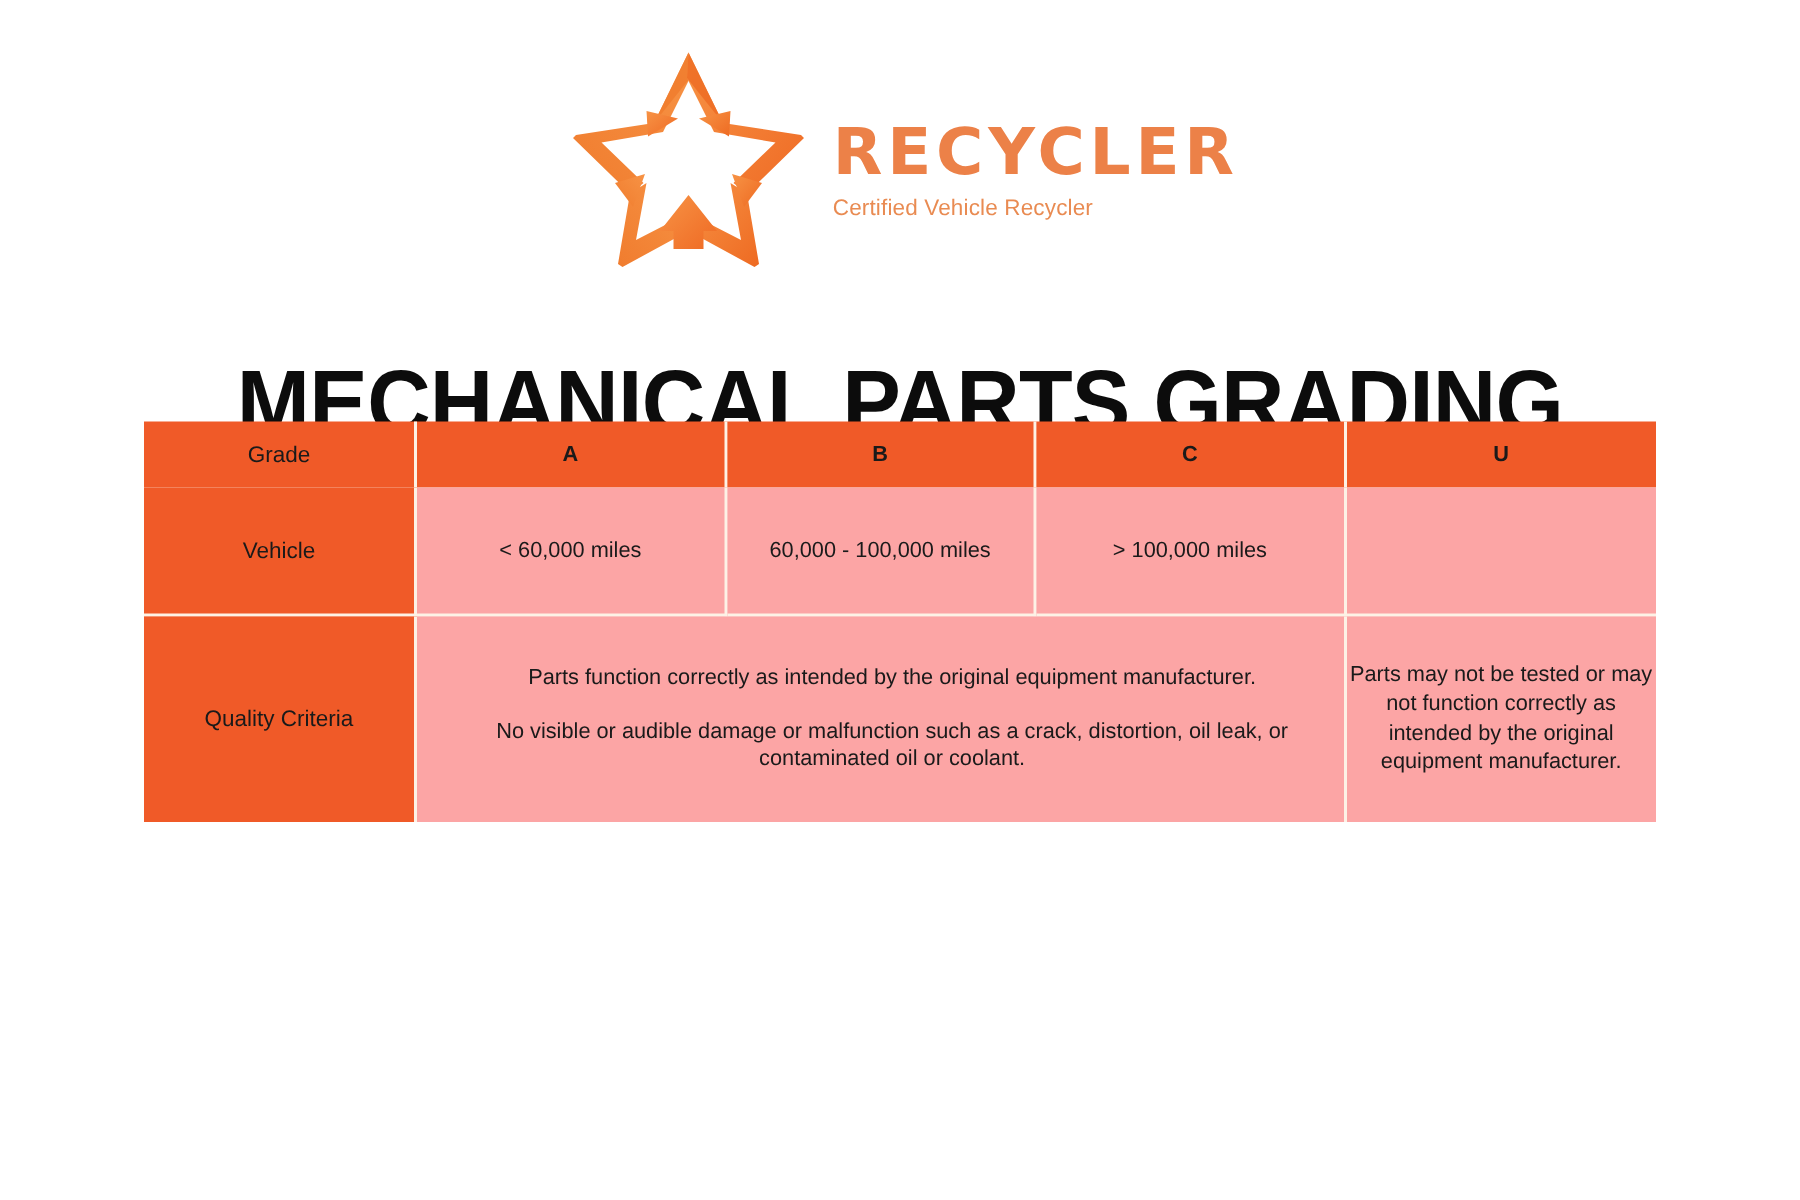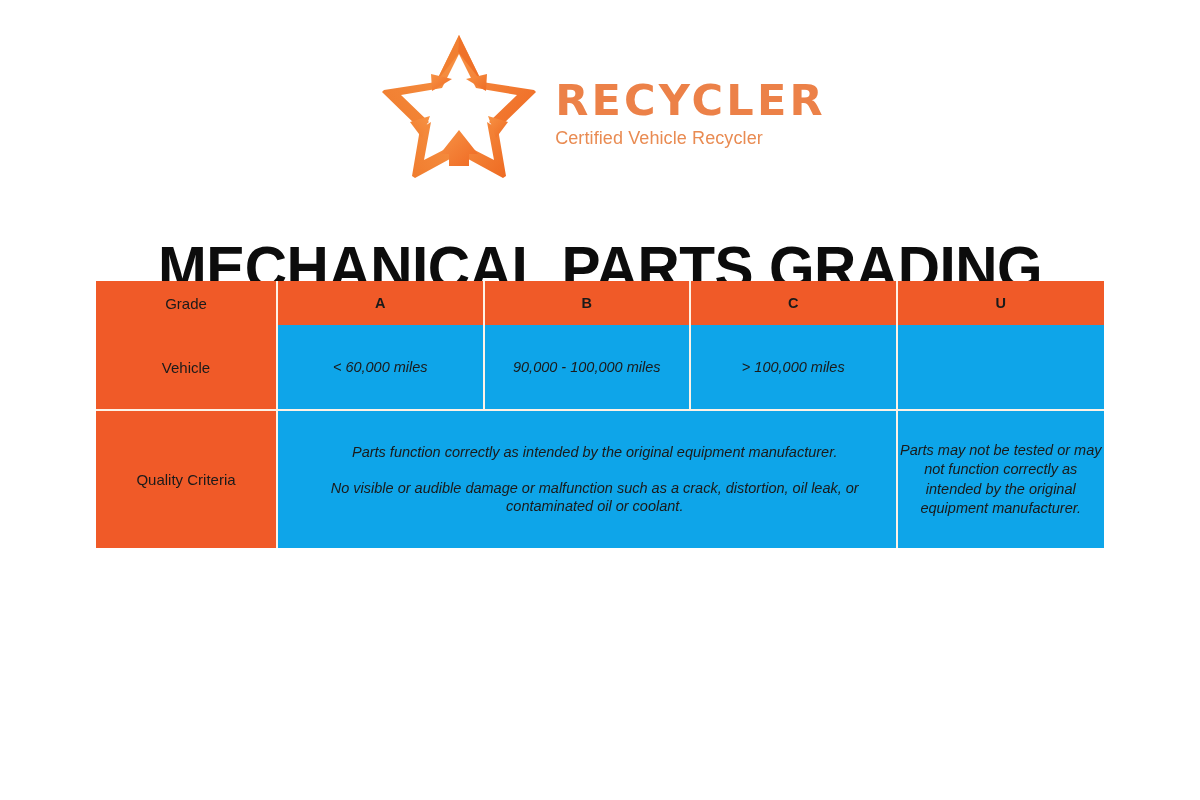--- a/index.html
+++ b/index.html
@@ -49,21 +49,21 @@
     font-family: "DejaVu Sans", sans-serif;
     font-size: 43px;
     font-weight: 700;
     letter-spacing: 3.2px;
     color: #ec8148;
     line-height: 1.02;
     white-space: nowrap;
   }
   .logo-tagline {
     font-family: "Liberation Sans", sans-serif;
-    font-size: 18px;
+    font-size: 15px;
     font-weight: 400;
     color: #e98b52;
     letter-spacing: 0.1px;
     margin-top: 6px;
     white-space: nowrap;
   }
 
   
   .page-title {
     position: absolute;
@@ -115,23 +115,22 @@
     width: 180px;
   }
   th.col-head {
     background: #f05a28;
     font-weight: 700;
     font-size: 14.5px;
   }
   .head-row th { height: 44px; }
 
   td.data-cell {
-    background: #0ea5e9;
+    background: #fca5a5;
     font-size: 14.5px;
-    font-style: italic;
   }
 
   .row-mileage .col-label,
   .row-mileage td { height: 84px; }
 
   .row-quality .col-label,
   .row-quality td { height: 137px; }
 
   .criteria-main {
     padding: 0 24px;
@@ -207,21 +206,21 @@
       <th class="col-head">A</th>
       <th class="col-head">B</th>
       <th class="col-head">C</th>
       <th class="col-head">U</th>
     </tr>
   </thead>
   <tbody>
     <tr class="row-mileage">
       <td class="col-label">Vehicle</td>
       <td class="data-cell">&lt; 60,000 miles</td>
-      <td class="data-cell">90,000 - 100,000 miles</td>
+      <td class="data-cell">60,000 - 100,000 miles</td>
       <td class="data-cell">&gt; 100,000 miles</td>
       <td class="data-cell"></td>
     </tr>
     <tr class="row-quality">
       <td class="col-label">Quality Criteria</td>
       <td class="data-cell criteria-main" colspan="3">
         <p class="first">Parts function correctly as intended by the original equipment manufacturer.</p>
         <p>No visible or audible damage or malfunction such as a crack, distortion, oil leak, or contaminated oil or coolant.</p>
       </td>
       <td class="data-cell criteria-u">Parts may not be tested or may not function correctly as intended by the original equipment manufacturer.</td>

